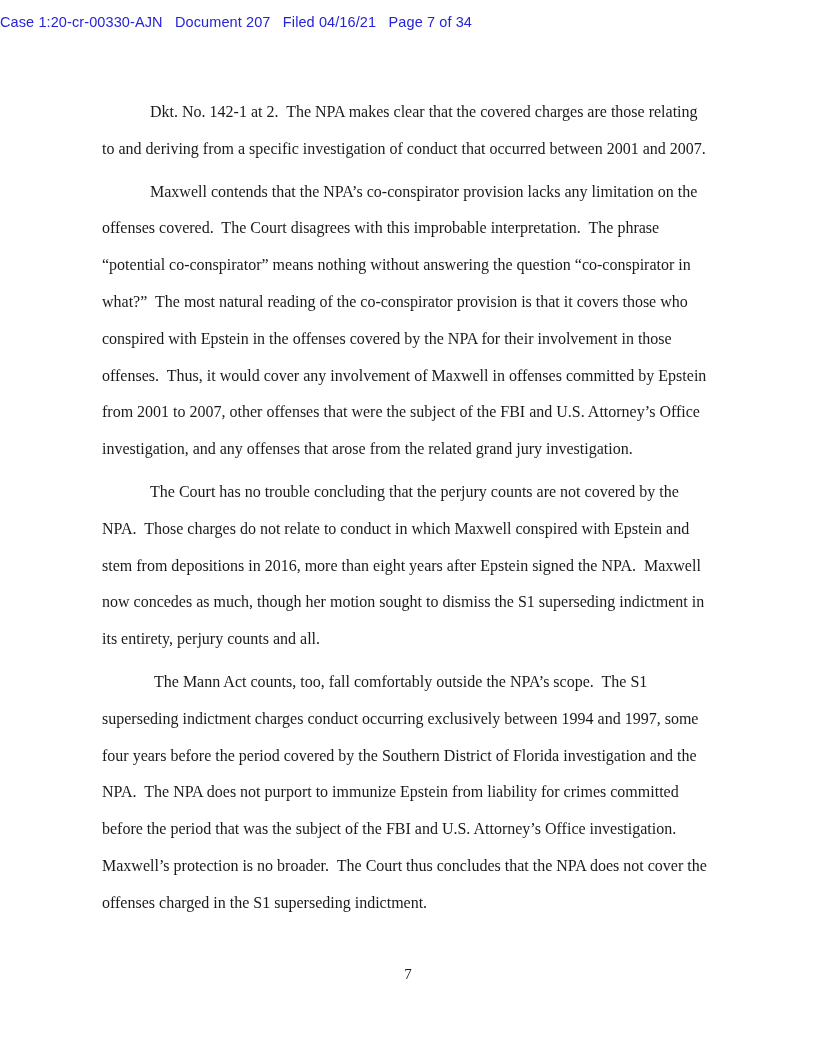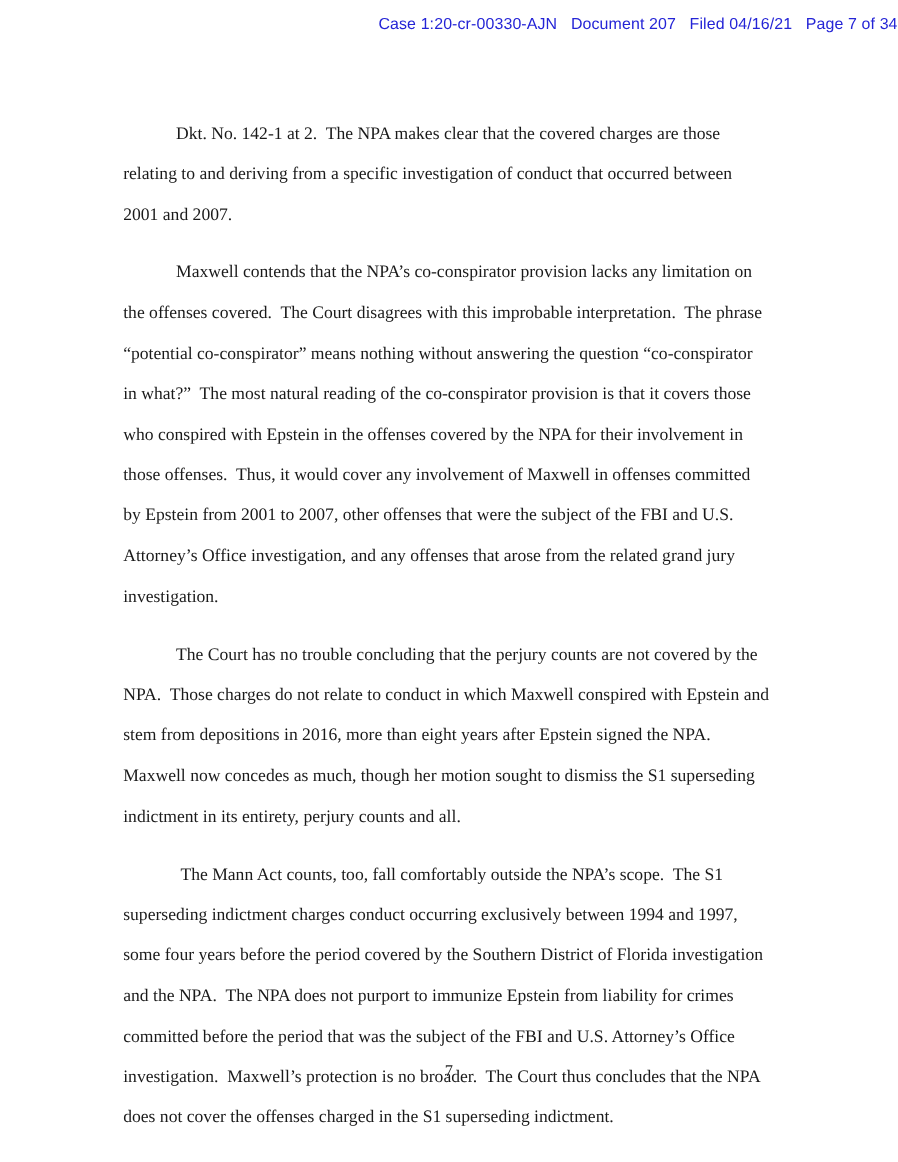--- a/index.html
+++ b/index.html
@@ -13,40 +13,40 @@
     height: 1056px;
     background: var(--page-bg, #ffffff);
     overflow: hidden;
     font-family: "Liberation Serif", serif;
   }
   .stamp-header {
     position: absolute;
     top: 14px;
     left: 0;
     width: 816px;
-    text-align: right;
+    text-align: left;
     font-family: "Liberation Sans", sans-serif;
     font-size: 14.5px;
     letter-spacing: 0.1px;
     color: var(--header-blue, #2424d6);
     white-space: pre;
   }
   .doc-body {
     position: absolute;
     top: 88px;
     left: 96px;
     width: 620px;
     font-family: "Liberation Serif", serif;
     font-size: 16px;
     line-height: 36.8px;
     color: var(--text-color, #1a1a1a);
     text-align: left;
   }
   .doc-body p {
-    margin: 16px;
+    margin: 6px;
     text-indent: 48px;
     white-space: pre-wrap;
   }
   .page-number {
     position: absolute;
     top: 966px;
     left: 0;
     width: 816px;
     text-align: center;
     font-family: "Liberation Serif", serif;

